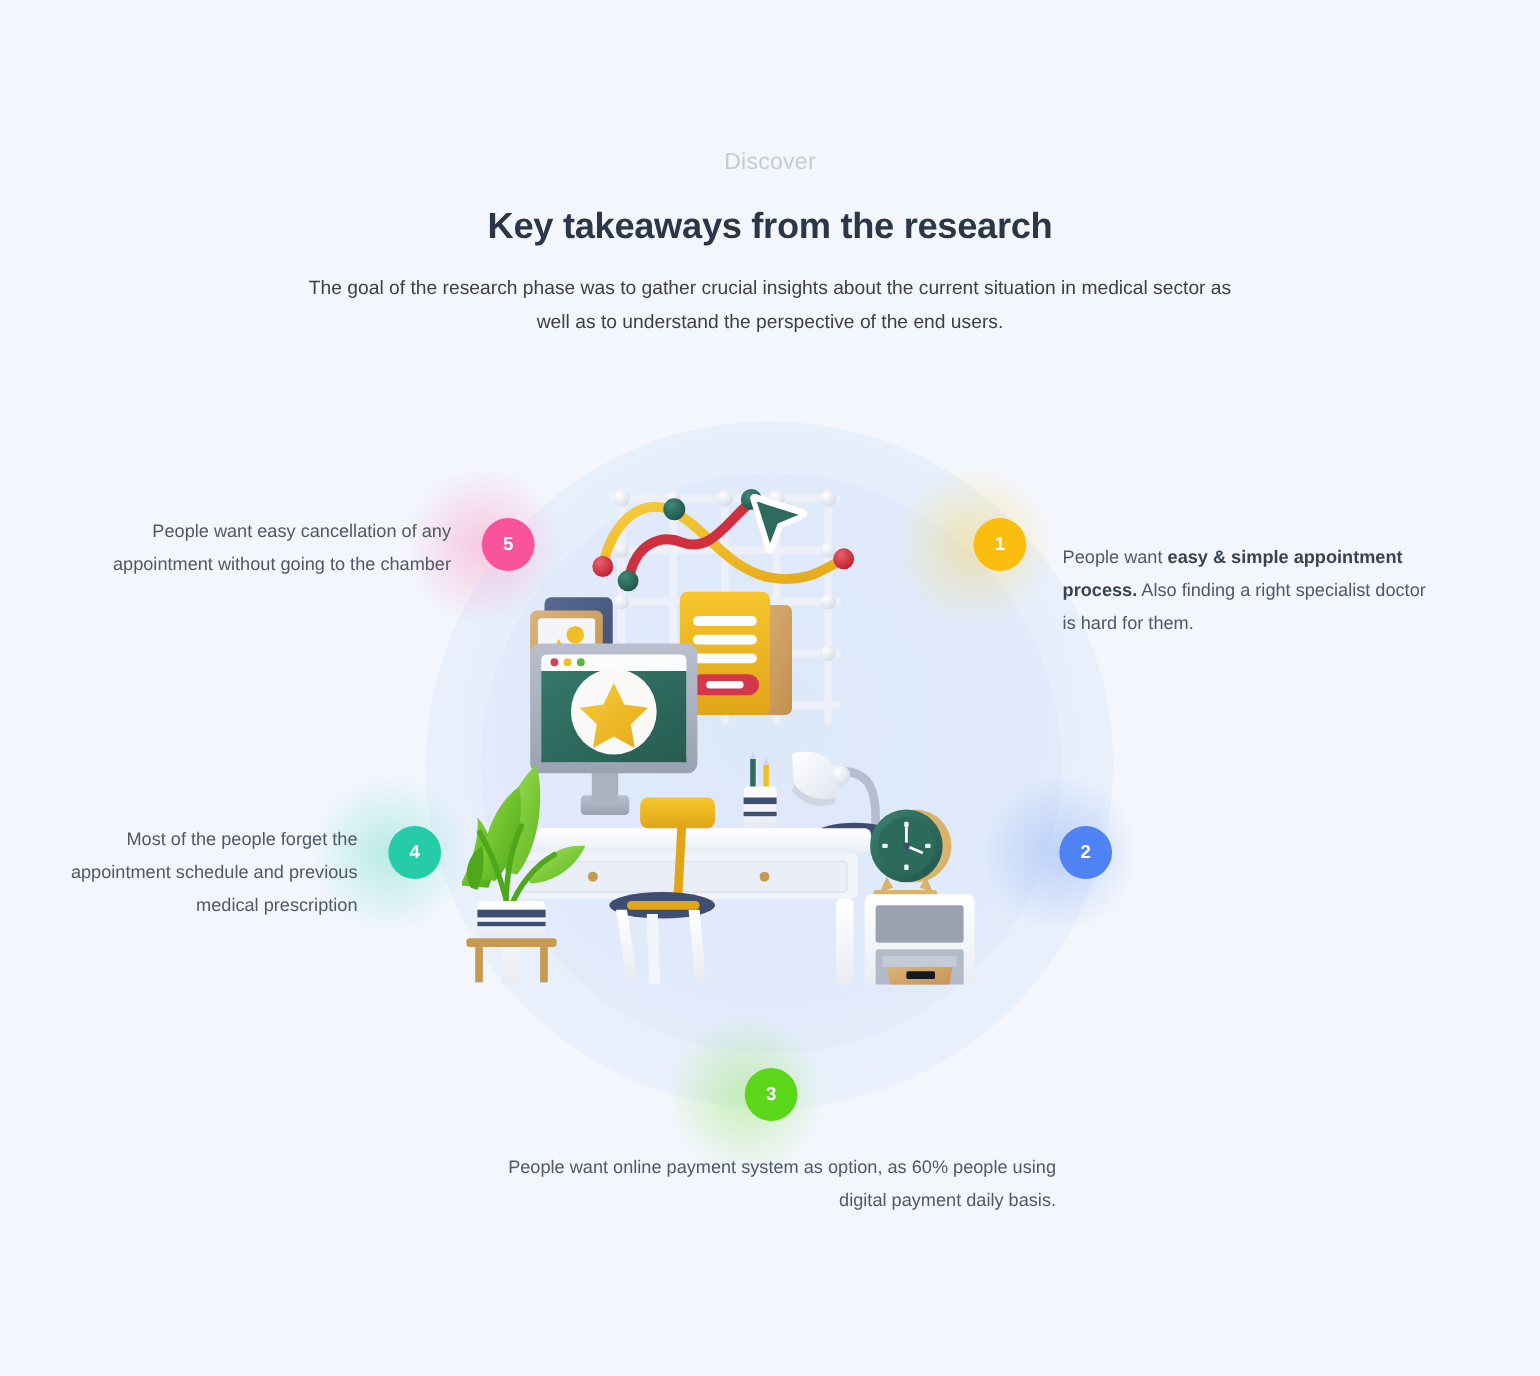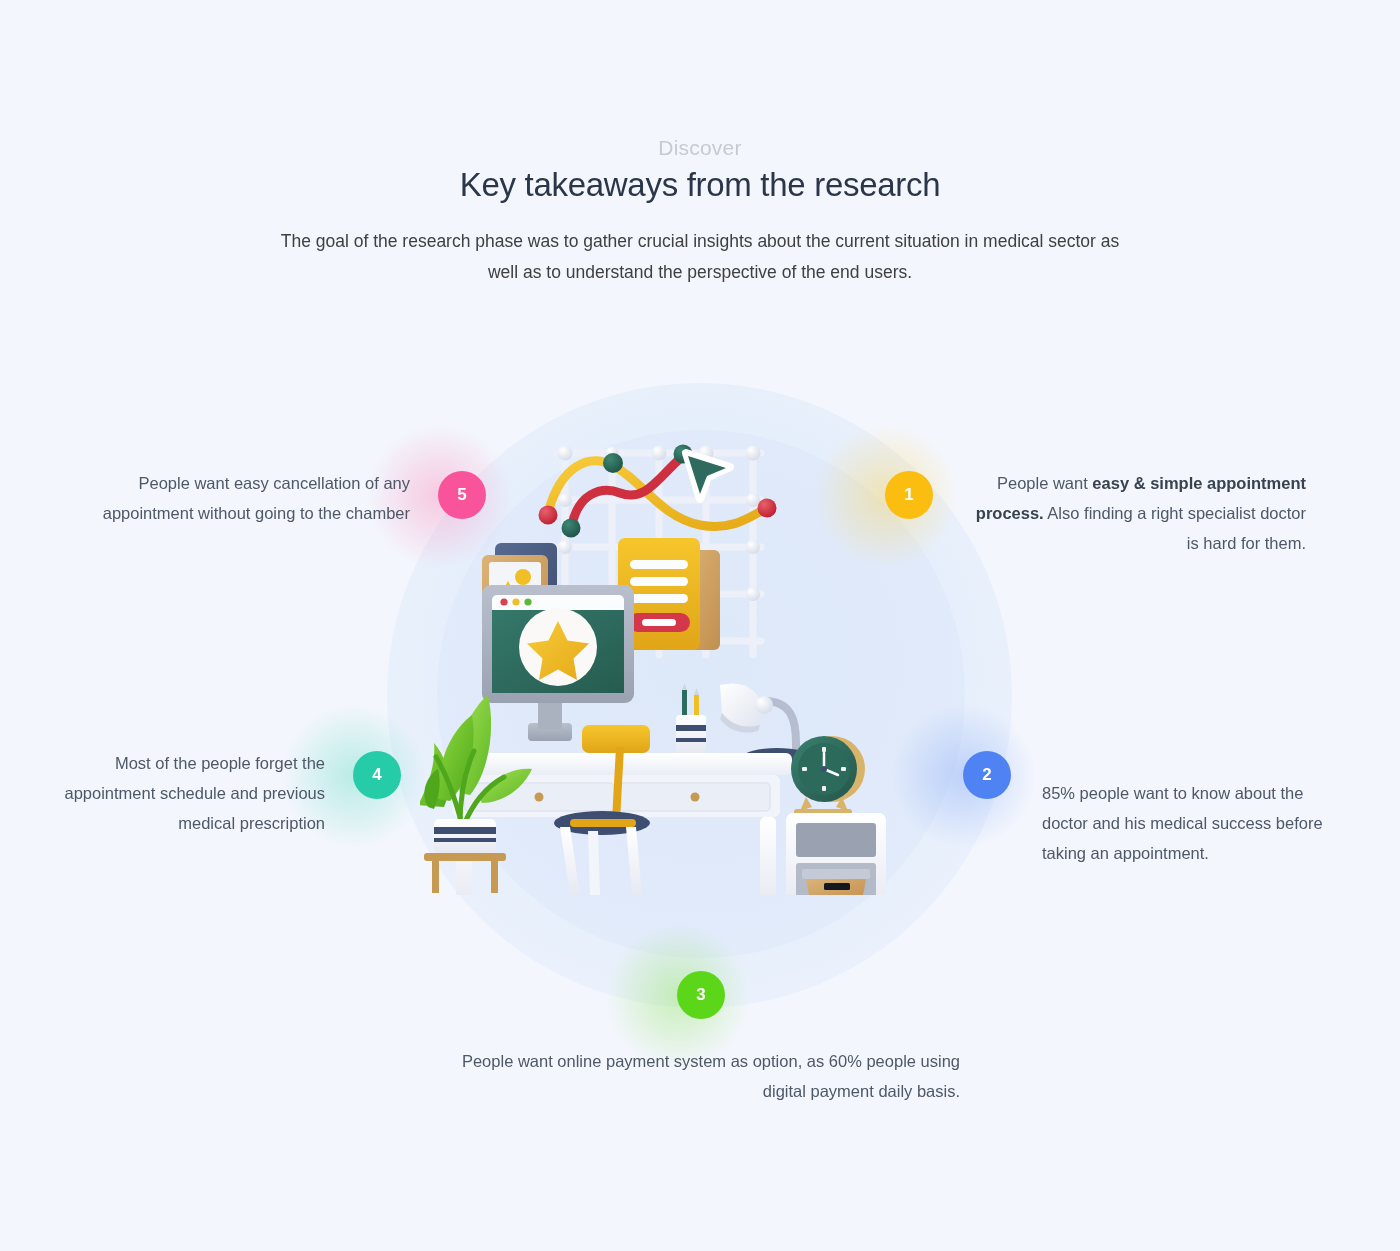--- a/index.html
+++ b/index.html
@@ -29,23 +29,23 @@
     text-align: center;
   }
   .eyebrow {
     font-size: 21px;
     color: #c6cad4;
     letter-spacing: .2px;
     line-height: 28px;
     font-weight: 400;
   }
   .headline {
-    margin-top: 2px;
+    margin-top: 22px;
     font-size: 33px;
-    font-weight: 400;
+    font-weight: 700;
     color: #2b3648;
     letter-spacing: -.3px;
     line-height: 42px;
   }
   .subhead {
     margin: 20px auto 0;
     width: 840px;
     font-size: 17.5px;
     line-height: 31px;
     color: #404040;
@@ -389,27 +389,24 @@
   <div class="glow" style="left: 279px; top: 701px; background: radial-gradient(circle, rgba(99, 220, 194, 0.4) 0%, rgba(99, 220, 194, 0.18) 38%, rgba(99, 220, 194, 0) 68%);"></div>
   <div class="badge" style="left: 353px; top: 751px; background: rgb(38, 204, 167);">
     <span>4</span>
   </div>
 
   <div class="glow" style="left: 364px; top: 421px; background: radial-gradient(circle, rgba(252, 135, 185, 0.4) 0%, rgba(252, 135, 185, 0.18) 38%, rgba(252, 135, 185, 0) 68%);"></div>
   <div class="badge" style="left: 438px; top: 471px; background: rgb(249, 84, 155);">
     <span>5</span>
   </div>
 
-  <div class="callout c-right" style="left:966px; top:468px; width:340px;text-align:right;">
+  <div class="callout c-right" style="left:966px; top:492px; width:340px;">
     <span>People want </span><b>easy &amp; simple appointment process.</b><span> Also finding a right specialist doctor is hard for them.</span>
   </div>
 
-  <div class="callout c-right" style="left:1042px; top:778px; width:300px;">
-    <span>85% people want to know about the doctor and his medical success before taking an appointment.</span>
-  </div>
 
   <div class="callout c-center" style="left:440px; top:1046px; width:520px;">
     <span>People want online payment system as option, as 60% people using digital payment daily basis.</span>
   </div>
 
   <div class="callout c-left" style="left:100px; top:468px; width:310px;">
     <span>People want easy cancellation of any appointment without going to the chamber</span>
   </div>
 
   <div class="callout c-left" style="left:60px; top:748px; width:265px;">

